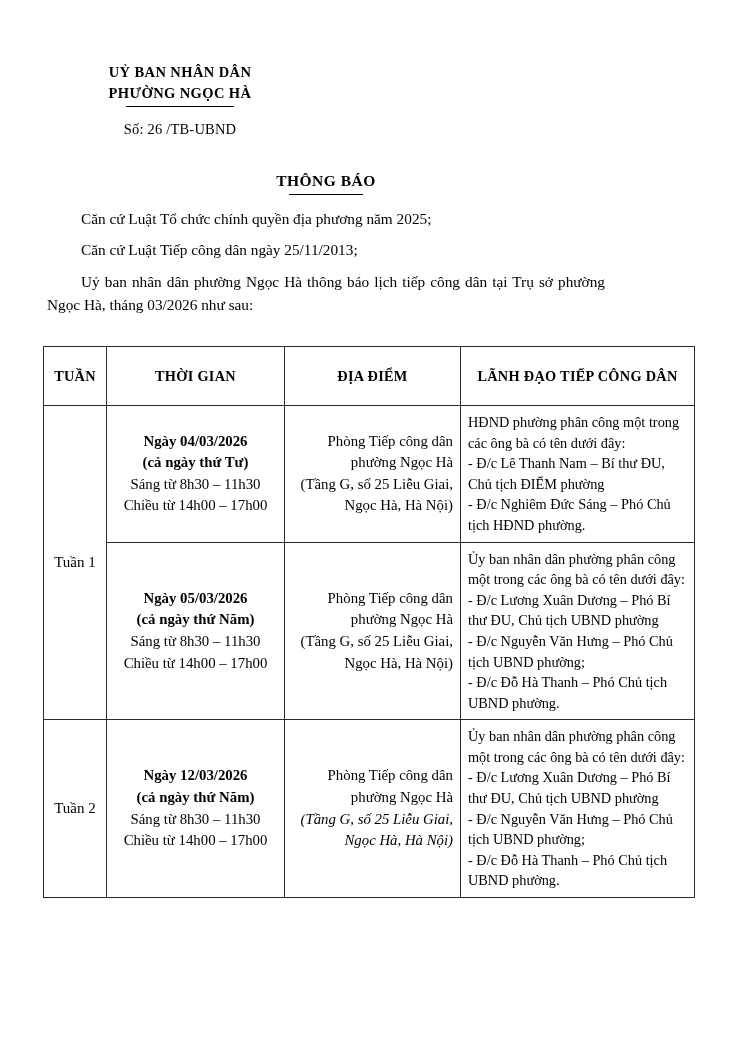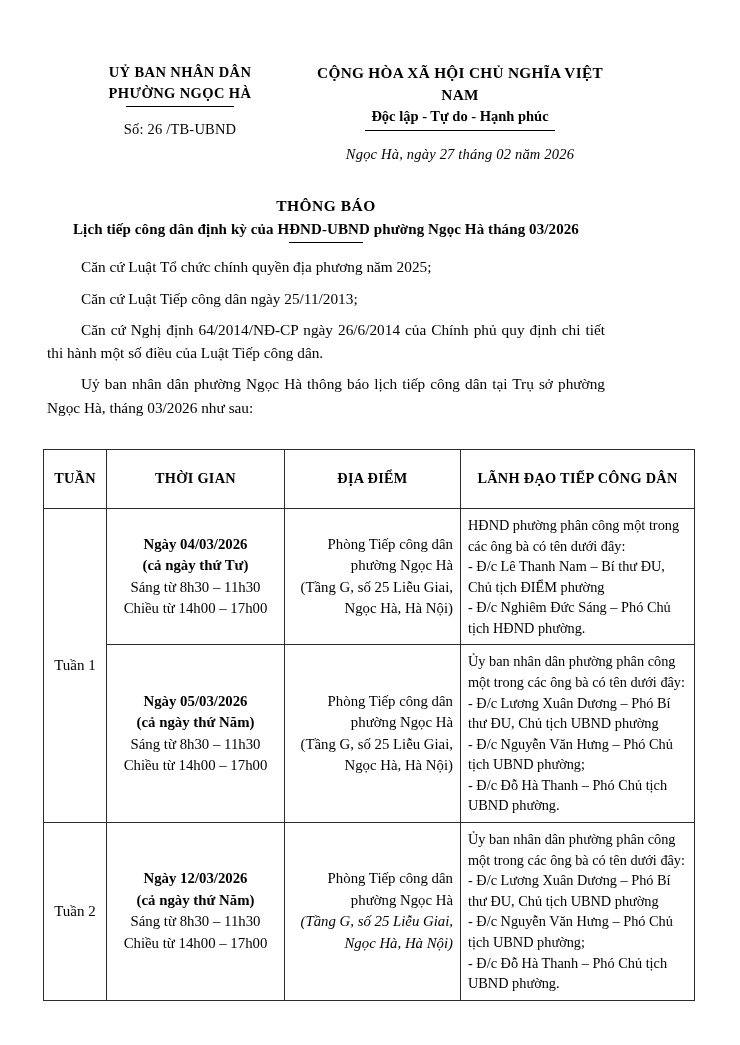--- a/index.html
+++ b/index.html
@@ -189,39 +189,31 @@
 
   <div class="doc-header">
 
     <div class="header-left">
       <div class="org-line">UỶ BAN NHÂN DÂN</div>
       <div class="org-line">PHƯỜNG NGỌC HÀ</div>
       <hr class="rule rule-left">
       <div class="doc-number">Số: 26  /TB-UBND</div>
     </div>
 
-    <div class="header-right">
-      <div class="nation-line">CỘNG HÒA XÃ HỘI CHỦ NGHĨA VIỆT NAM</div>
-      <div class="motto-line">Độc lập - Tự do - Hạnh phúc</div>
-      <hr class="rule rule-right">
-      <div class="doc-place-date">Ngọc Hà, ngày 27 tháng 02 năm 2026</div>
-    </div>
 
   </div>
 
   <div class="title-block">
     <div class="title-main">THÔNG BÁO</div>
-    <div class="title-sub">Lịch tiếp công dân định kỳ của HĐND-UBND phường Ngọc Hà tháng 03/2026</div>
     <div class="rule-title"></div>
   </div>
 
   <div class="body-block">
     <p>Căn cứ Luật Tổ chức chính quyền địa phương năm 2025;</p>
     <p>Căn cứ Luật Tiếp công dân ngày 25/11/2013;</p>
-    <p>Căn cứ Nghị định 64/2014/NĐ-CP ngày 26/6/2014 của Chính phủ quy định chi tiết thi hành một số điều của Luật Tiếp công dân.</p>
     <p>Uỷ ban nhân dân phường Ngọc Hà thông báo lịch tiếp công dân tại Trụ sở phường Ngọc Hà, tháng 03/2026 như sau:</p>
   </div>
 
   <div class="table-wrap">
     <table class="schedule">
       <colgroup>
         <col class="c-week">
           <col class="c-time">
           <col class="c-place">
           <col class="c-lead">

